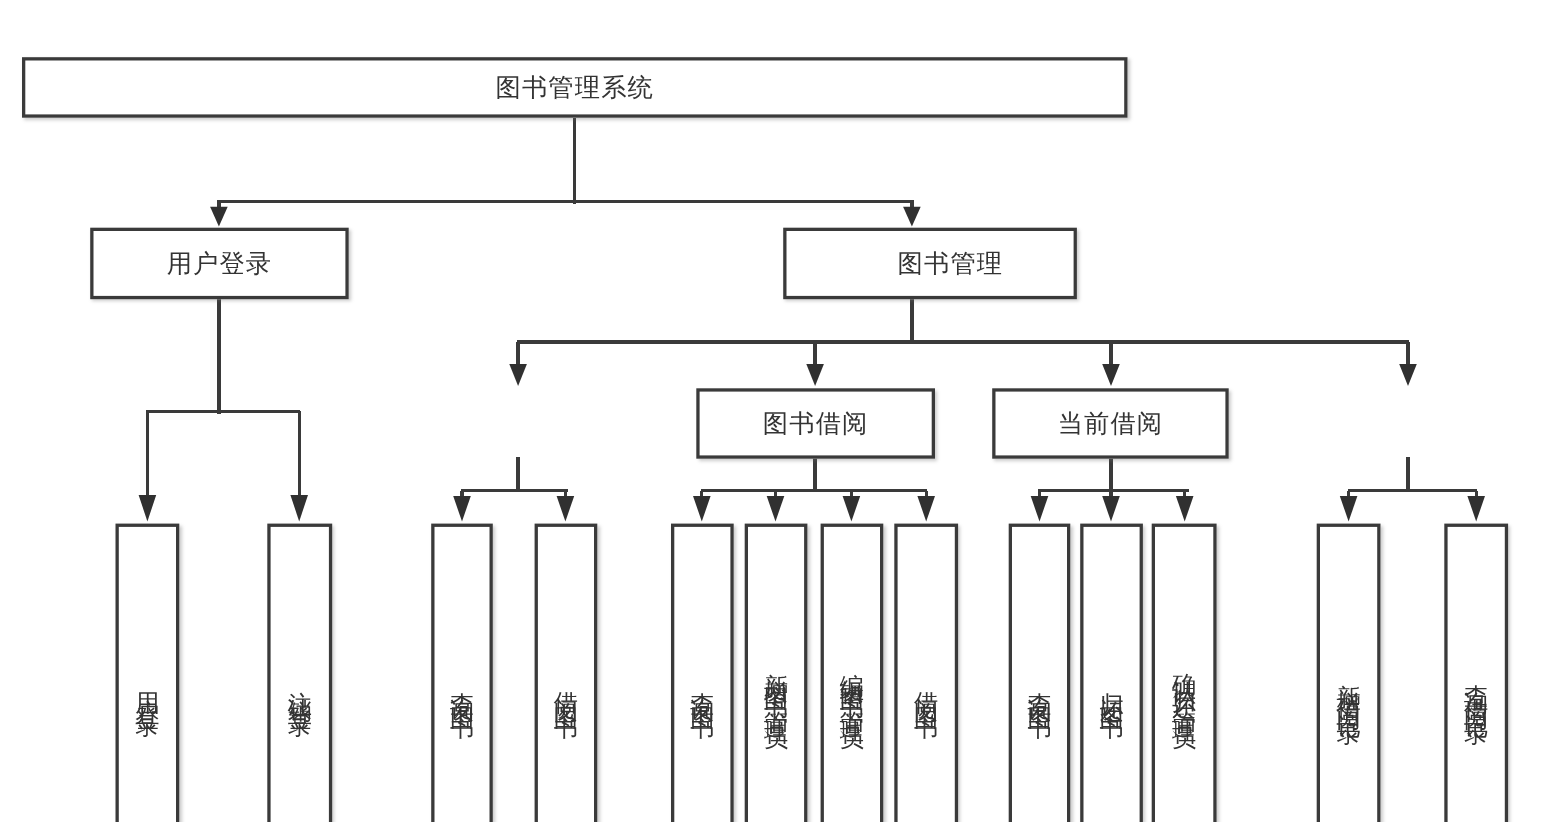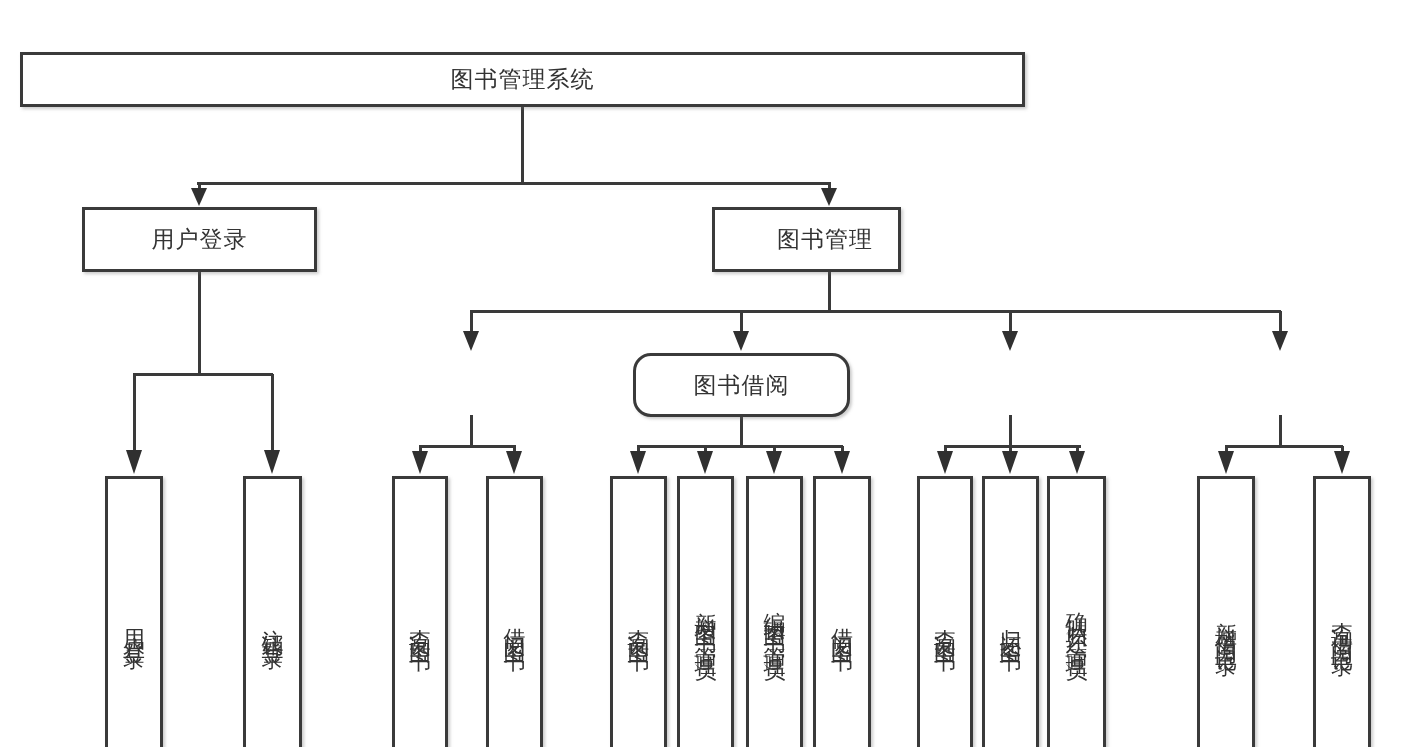--- a/index.html
+++ b/index.html
@@ -136,26 +136,29 @@
     </g>
   </svg>
 
   <div class="box l1">
     <span class="hlabel">图书管理系统</span>
   </div>
 
   <div class="box l2" style="left:82px; width:235px;">
     <span class="hlabel">用户登录</span>
   </div>
-  <div class="box l2" style="left:712px; width:189px;padding-left:37px;">
+  <div class="box l2" style="left:712px; width:267px;padding-left:37px;">
     <span class="hlabel">图书管理</span>
   </div>
 
-  <div class="box l3" style="left:633px; width:217px;border-radius:18px;">
+  <div class="box l3" style="left:633px; width:217px;">
     <span class="hlabel">图书借阅</span>
+  </div>
+  <div class="box l3" style="left:902px; width:215px;">
+    <span class="hlabel">当前借阅</span>
   </div>
 
   <div class="box leaf" style="left:105px; width:58px;">
     <span class="vlabel">用户登录</span>
   </div>
   <div class="box leaf" style="left:243px; width:59px;">
     <span class="vlabel">注销登录</span>
   </div>
 
   <div class="box leaf" style="left:392px; width:56px;">

